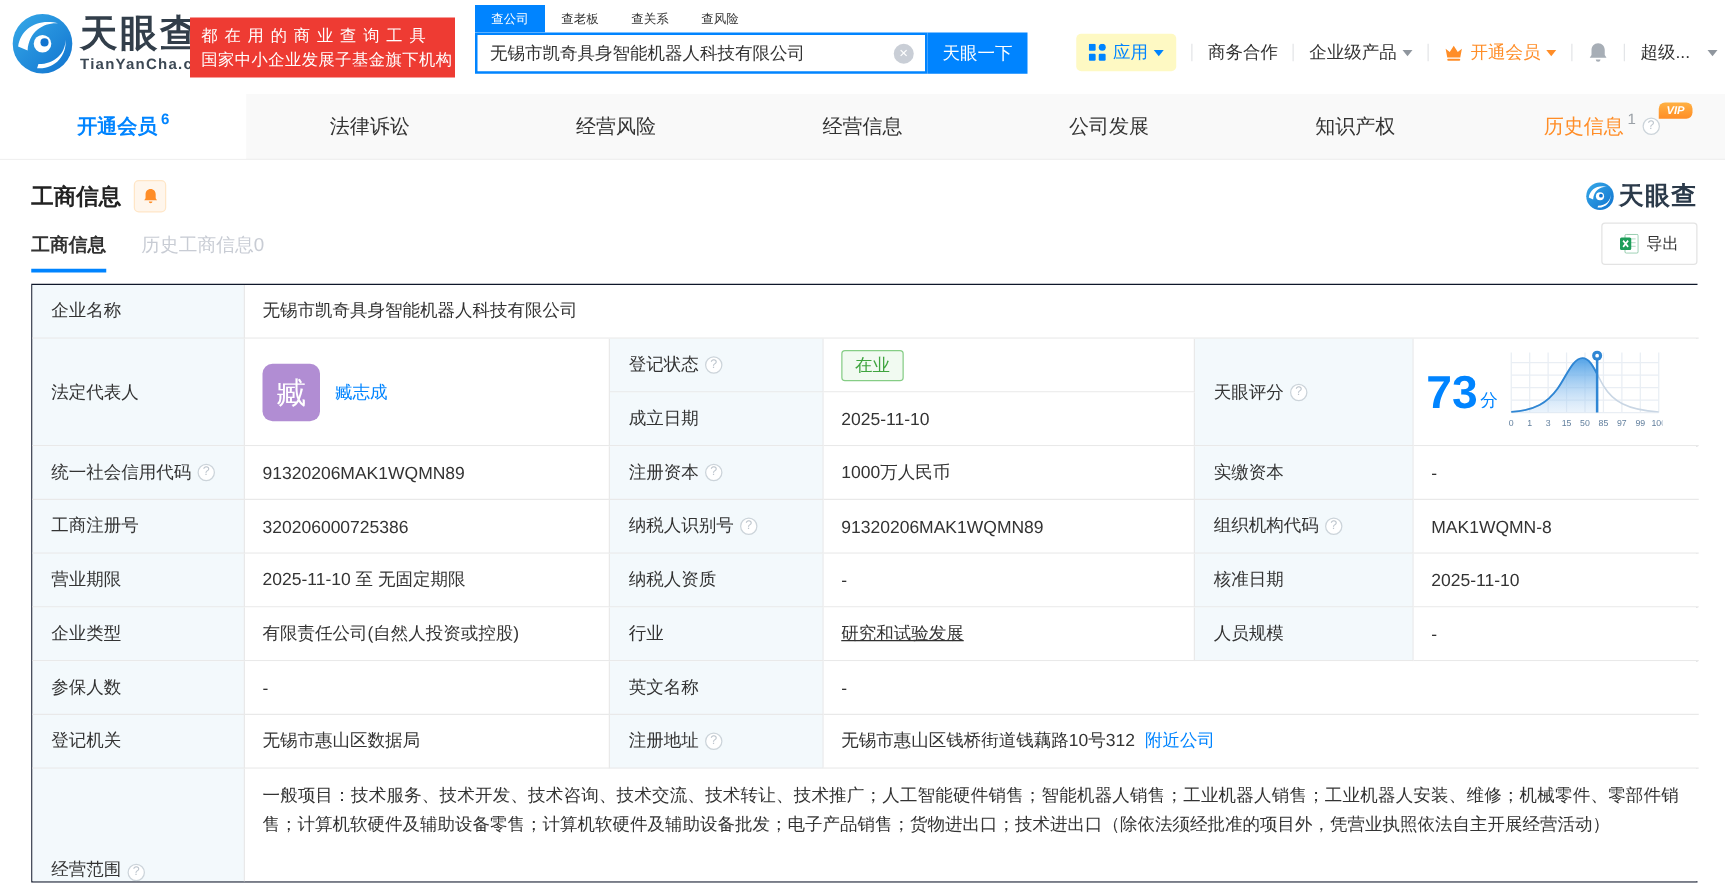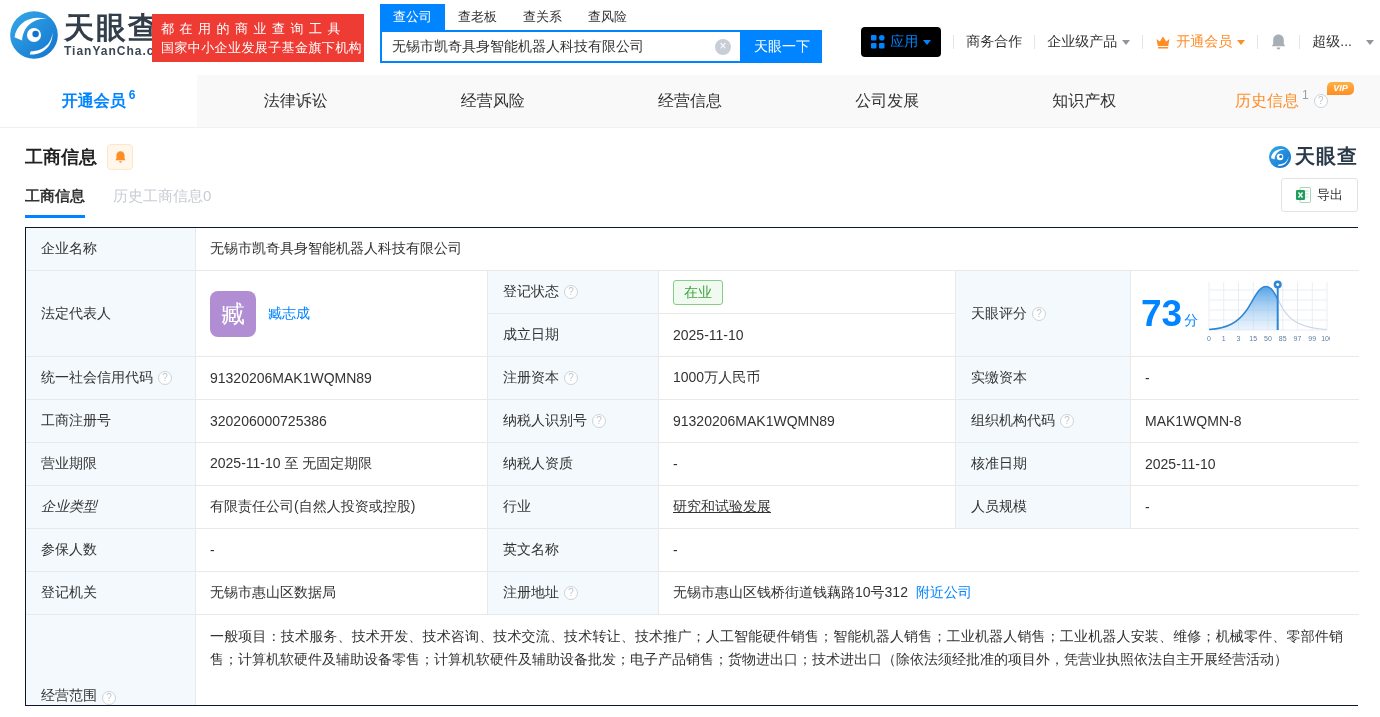--- a/index.html
+++ b/index.html
@@ -10,31 +10,31 @@
   .logo { position:absolute; left:8px; top:9px; display:flex; align-items:center; }
   .logo svg { width:52px; height:52px; }
   .logo-txt { margin-left:4px; }
   .logo-cn { font-size:30px; font-weight:bold; color:#323e4a; letter-spacing:2px; line-height:32px; }
   .logo-en { font-size:12px; font-weight:bold; color:#3c4854; letter-spacing:1px; }
   .redbadge { position:absolute; left:152px; top:14px; width:212px; background:#ee3b33; color:#fff; padding:5px 9px; font-size:13px; line-height:19px; }
   .redbadge .l1 { letter-spacing:5.5px; white-space:nowrap; }
   .redbadge .l2 { letter-spacing:0.4px; white-space:nowrap; }
 
   .searchwrap { position:absolute; left:380px; top:4px; }
-  .stabs { display:flex; font-size:13px; }
+  .stabs { display:flex; font-size:10px; }
   .stab { padding:4px 13px; cursor:pointer; color:#333; }
   .stab.active { background:#0084ff; color:#fff; }
   .sbox { display:flex; }
   .sinput { width:362px; height:33px; border:2px solid #0084ff; display:flex; align-items:center; background:#fff; }
   .sinput input { flex:1; border:none; outline:none; font-size:14px; color:#333; padding:0 8px 0 10px; font-family:inherit; background:transparent; }
   .clear-ic { width:16px; height:16px; border-radius:50%; background:#c9ced6; color:#fff; font-size:12px; line-height:15px; text-align:center; margin-right:9px; cursor:pointer; }
   .sbtn { width:80px; height:33px; background:#0084ff; color:#fff; border:none; font-size:14px; cursor:pointer; font-family:inherit; }
 
   .rightmenu { position:absolute; right:6px; top:27px; display:flex; align-items:center; font-size:14px; color:#333; }
-  .apps-pill { display:flex; align-items:center; background:#000000; color:#0084ff; padding:6px 10px; border-radius:4px; cursor:pointer; }
+  .apps-pill { display:flex; align-items:center; background:#fef9c3; color:#0084ff; padding:6px 10px; border-radius:4px; cursor:pointer; }
   .apps-pill svg { margin-right:5px; }
   .caret { width:0; height:0; border-left:4px solid transparent; border-right:4px solid transparent; border-top:5px solid #8f969e; margin-left:5px; display:inline-block; }
   .caret.blue { border-top-color:#0084ff; }
   .caret.orange { border-top-color:#ff8d27; }
   .msep { width:1px; height:14px; background:#e3e5e8; margin:0 12px; }
   .mitem { display:flex; align-items:center; cursor:pointer; white-space:nowrap; }
   .vip-link { color:#ff8d27; }
   .vip-link svg { margin-right:5px; }
 
   
@@ -373,21 +373,21 @@
   <div class="cell val" style="grid-area:6/4/7/5;">
       <span>-</span>
     </div>
   <div class="cell lbl" style="grid-area:6/5/7/6;">
       <span>核准日期</span>
     </div>
   <div class="cell val noR" style="grid-area:6/6/7/7;">
       <span>2025-11-10</span>
     </div>
 
-  <div class="cell lbl" style="grid-area:7/1/8/2;font-style:italic;">
+  <div class="cell lbl" style="grid-area:7/1/8/2;">
       <span>企业类型</span>
     </div>
   <div class="cell val" style="grid-area:7/2/8/3;">
       <span>有限责任公司(自然人投资或控股)</span>
     </div>
   <div class="cell lbl" style="grid-area:7/3/8/4;">
       <span>行业</span>
     </div>
   <div class="cell val" style="grid-area:7/4/8/5;text-decoration:underline;">
       <span>研究和试验发展</span>

